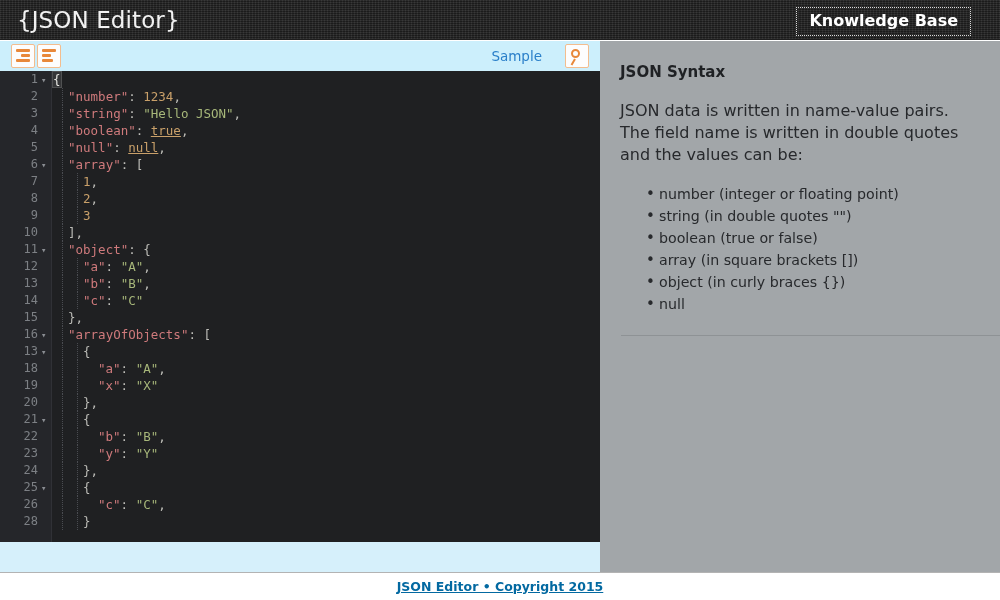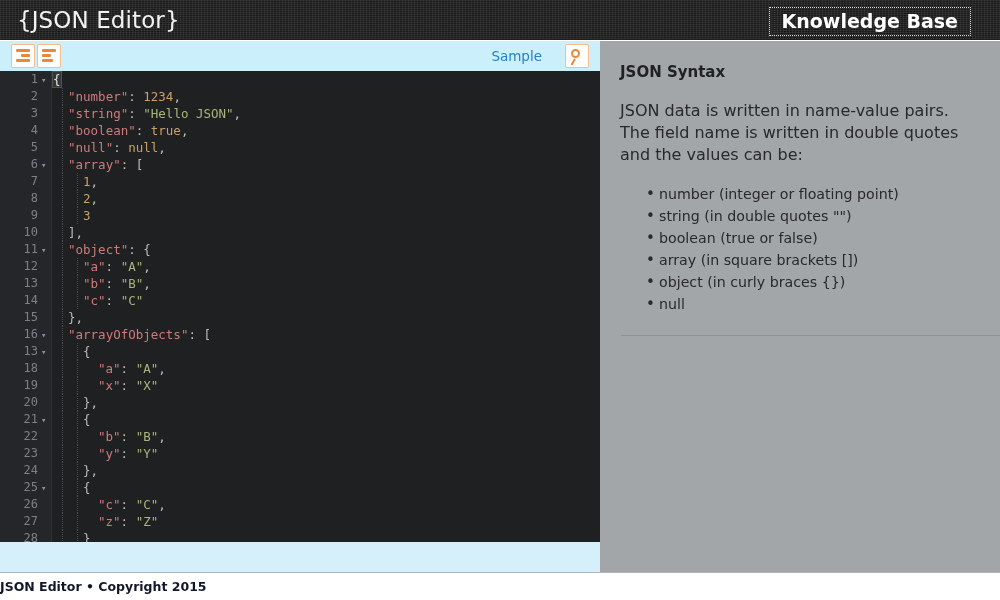--- a/index.html
+++ b/index.html
@@ -41,21 +41,21 @@
     line-height: 30px;
     font-family: "DejaVu Sans", sans-serif;
   }
 
   .kb-button {
     position: absolute;
     right: 29px; top: 7px;
     padding: 4px 12px 5px 12px;
     border: 1px dotted #d8d8d8;
     color: #ffffff;
-    font-size: 19px;
+    font-size: 16px;
     font-weight: bold;
     line-height: 18px;
     background: transparent;
     cursor: pointer;
     font-family: "DejaVu Sans", sans-serif;
   }
 
   
   .editor-col {
     position: absolute;
@@ -204,21 +204,21 @@
     width: 1px;
     height: 17px;
     border-left: 1px dotted #4a4c51;
   }
   .g1 { left: 62px; }
   .g2 { left: 77px; }
 
   .tk-key  { color: #cf7a7c; }
   .tk-str  { color: #a7b77a; }
   .tk-num  { color: #c9a06a; }
-  .tk-lit  { color: #c9a06a; }
+  .tk-lit  { color: #c9a06a; text-decoration: underline; }
   .tk-pun  { color: #bdbdb8; }
   .tk-brace-hl {
     color: #e6e6e1;
     background: rgba(255,255,255,.10);
     outline: 1px solid rgba(255,255,255,.22);
   }
 
   .status-strip {
     position: absolute;
     left: 0; bottom: 0;
@@ -283,26 +283,27 @@
   
   .footer {
     position: absolute;
     left: 0; top: 572px;
     width: 1000px;
     height: 28px;
     background: #ffffff;
     border-top: 1px solid #b3b3b3;
   }
   .footer-text {
-    text-align: left;
+    text-align: center;
     font-size: 12.5px;
     font-weight: bold;
-    color: #0f172a;
+    color: #0369a1;
     line-height: 27px;
     font-family: "DejaVu Sans", sans-serif;
+    text-decoration: underline;
   }
 </style>
 </head>
 <body>
 
 <div id="app">
 
   <div class="topbar">
     <div class="app-title">{JSON Editor}</div>
     <div class="kb-button">Knowledge Base</div>
@@ -349,21 +350,20 @@
           <div class="line"><span class="lnum">13</span><span class="fold">▾</span><span class="guide g1"></span><span class="guide g2"></span><span class="ltext" style="left: 83px;"><span class="tk-pun">{</span></span></div>
           <div class="line"><span class="lnum">18</span><span class="guide g1"></span><span class="guide g2"></span><span class="ltext" style="left: 98px;"><span class="tk-key">"a"</span><span class="tk-pun">: </span><span class="tk-str">"A"</span><span class="tk-pun">,</span></span></div>
           <div class="line"><span class="lnum">19</span><span class="guide g1"></span><span class="guide g2"></span><span class="ltext" style="left: 98px;"><span class="tk-key">"x"</span><span class="tk-pun">: </span><span class="tk-str">"X"</span></span></div>
           <div class="line"><span class="lnum">20</span><span class="guide g1"></span><span class="guide g2"></span><span class="ltext" style="left: 83px;"><span class="tk-pun">},</span></span></div>
           <div class="line"><span class="lnum">21</span><span class="fold">▾</span><span class="guide g1"></span><span class="guide g2"></span><span class="ltext" style="left: 83px;"><span class="tk-pun">{</span></span></div>
           <div class="line"><span class="lnum">22</span><span class="guide g1"></span><span class="guide g2"></span><span class="ltext" style="left: 98px;"><span class="tk-key">"b"</span><span class="tk-pun">: </span><span class="tk-str">"B"</span><span class="tk-pun">,</span></span></div>
           <div class="line"><span class="lnum">23</span><span class="guide g1"></span><span class="guide g2"></span><span class="ltext" style="left: 98px;"><span class="tk-key">"y"</span><span class="tk-pun">: </span><span class="tk-str">"Y"</span></span></div>
           <div class="line"><span class="lnum">24</span><span class="guide g1"></span><span class="guide g2"></span><span class="ltext" style="left: 83px;"><span class="tk-pun">},</span></span></div>
           <div class="line"><span class="lnum">25</span><span class="fold">▾</span><span class="guide g1"></span><span class="guide g2"></span><span class="ltext" style="left: 83px;"><span class="tk-pun">{</span></span></div>
           <div class="line"><span class="lnum">26</span><span class="guide g1"></span><span class="guide g2"></span><span class="ltext" style="left: 98px;"><span class="tk-key">"c"</span><span class="tk-pun">: </span><span class="tk-str">"C"</span><span class="tk-pun">,</span></span></div>
-          <div class="line"><span class="lnum">27</span><span class="guide g1"></span><span class="guide g2"></span><span class="ltext" style="left: 98px;"><span class="tk-key">"z"</span><span class="tk-pun">: </span><span class="tk-str">"Z"</span></span></div>
           <div class="line"><span class="lnum">28</span><span class="guide g1"></span><span class="guide g2"></span><span class="ltext" style="left: 83px;"><span class="tk-pun">}</span></span></div>
         </div>
     </div>
 
     <div class="status-strip"></div>
   </div>
 
   <div class="kb-panel">
     <div class="kb-title">JSON Syntax</div>
     <div class="kb-para">JSON data is written in name-value pairs. The field name is written in double quotes and the values can be:</div>

